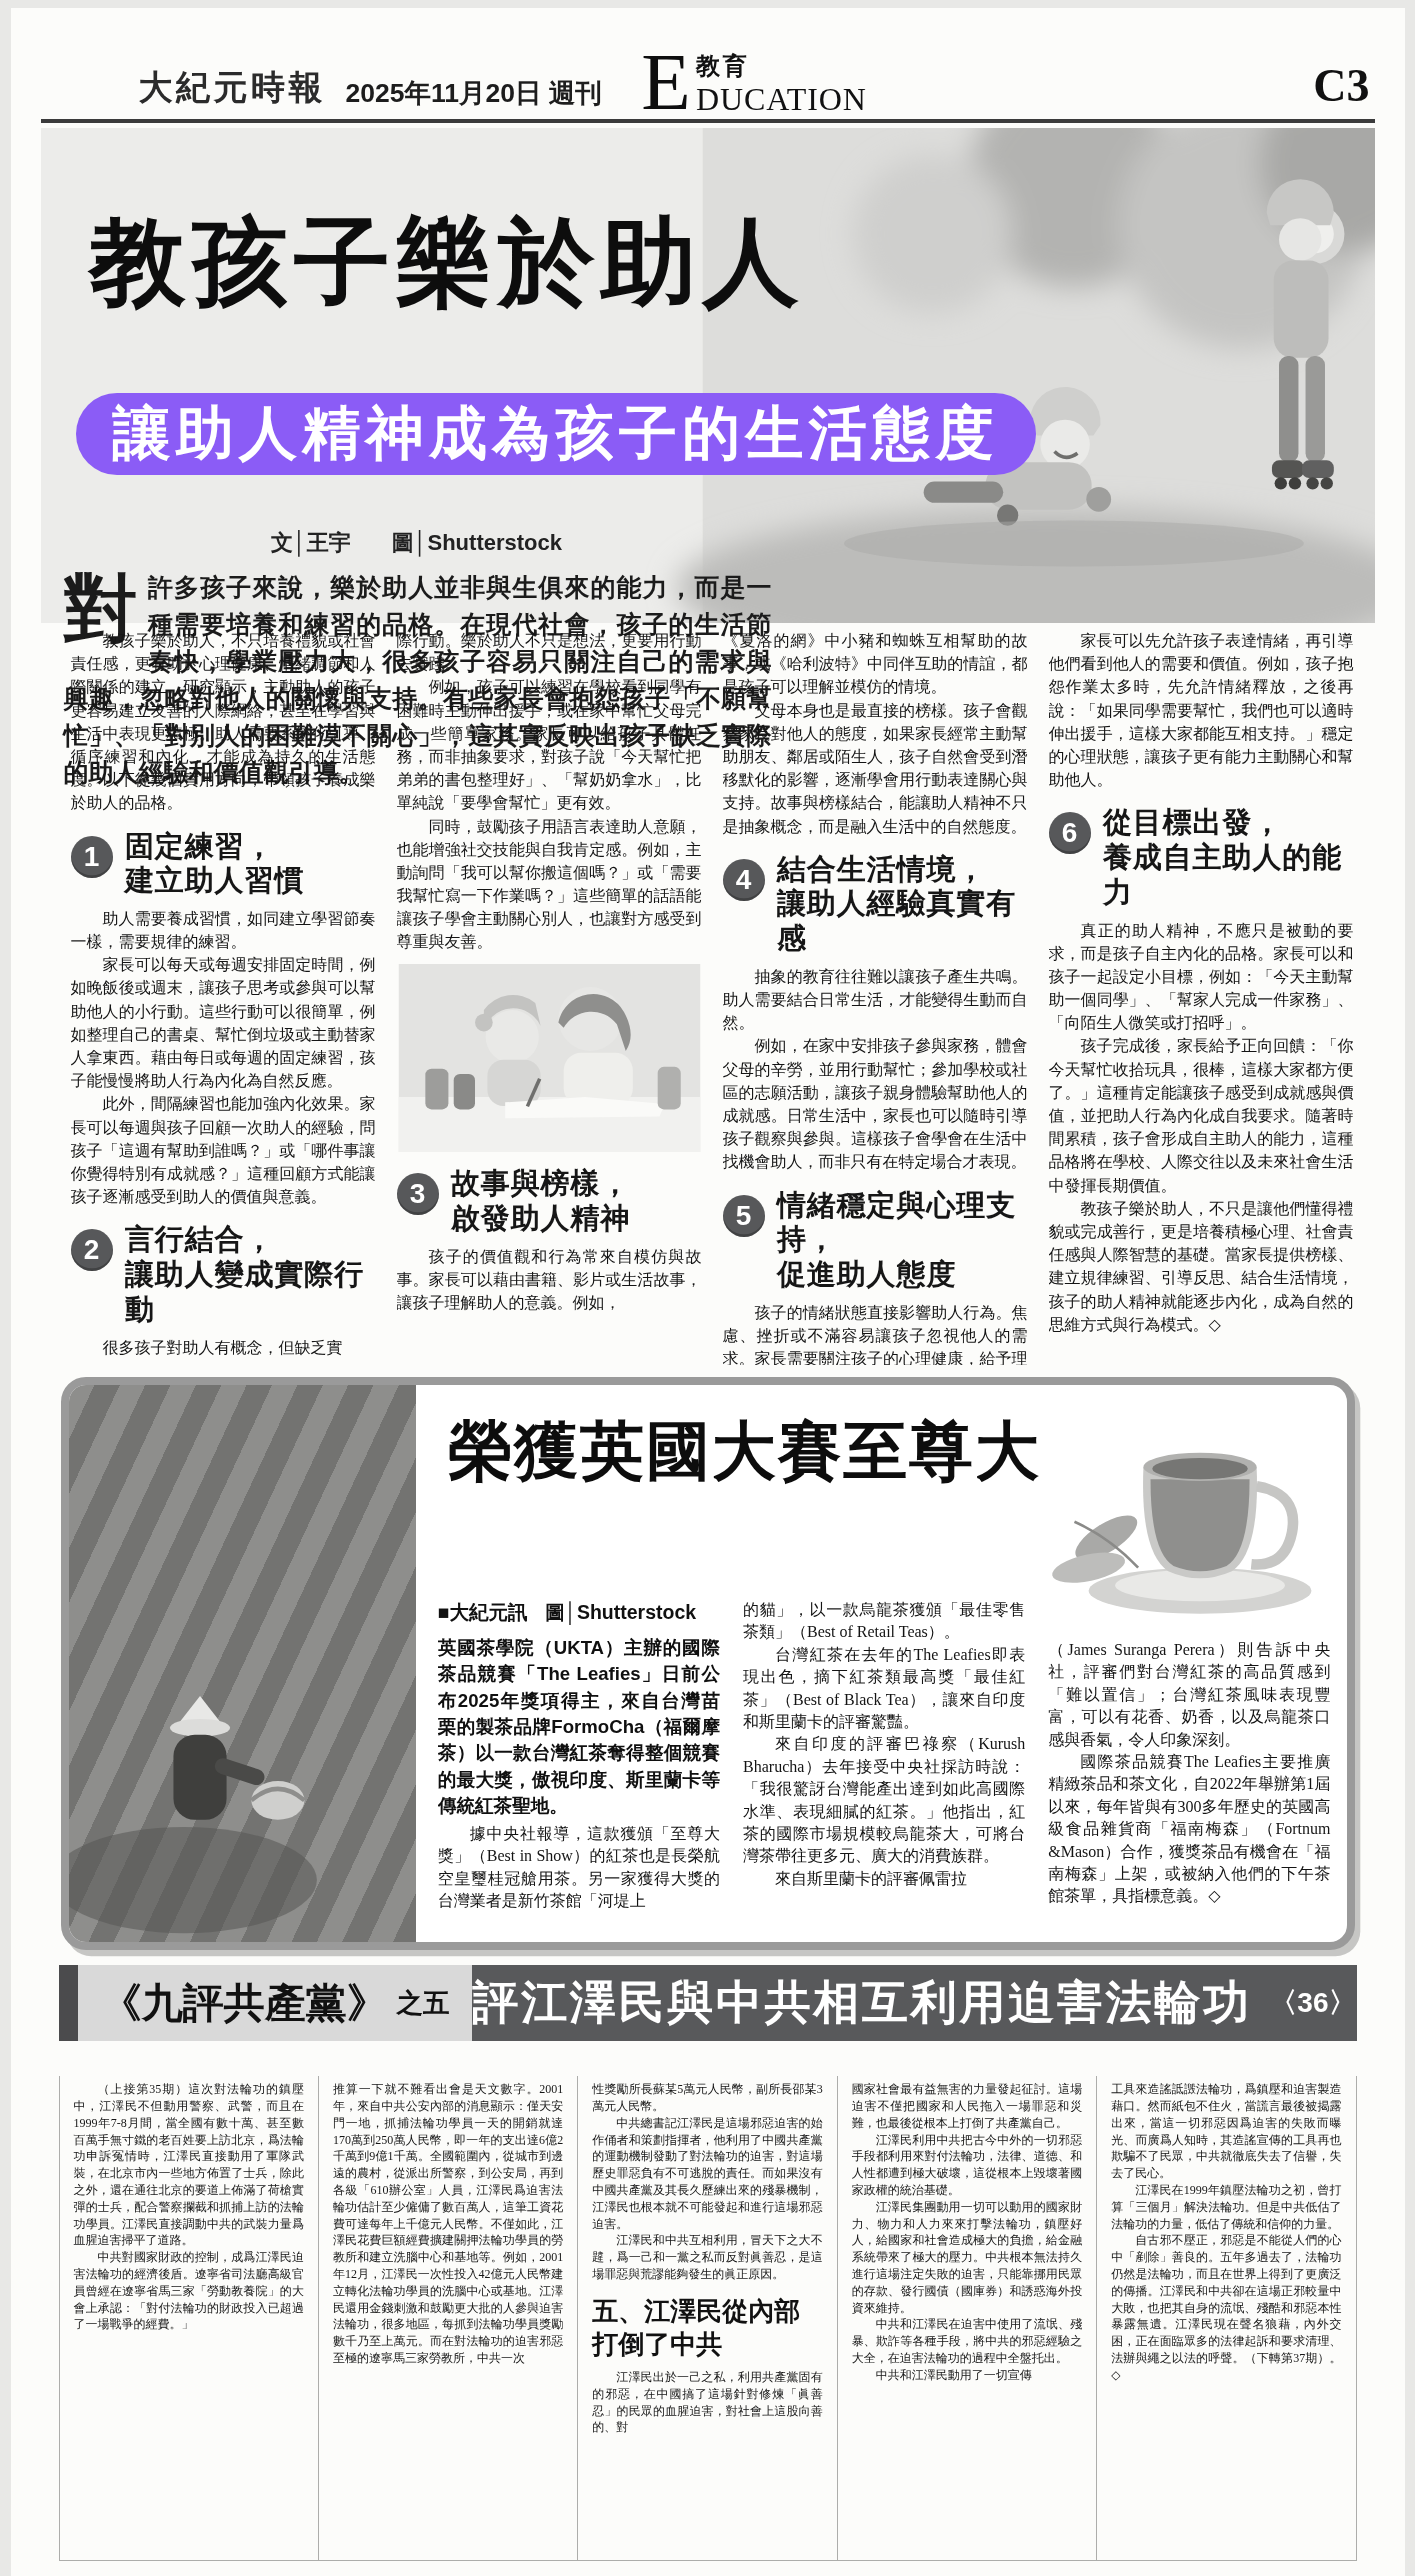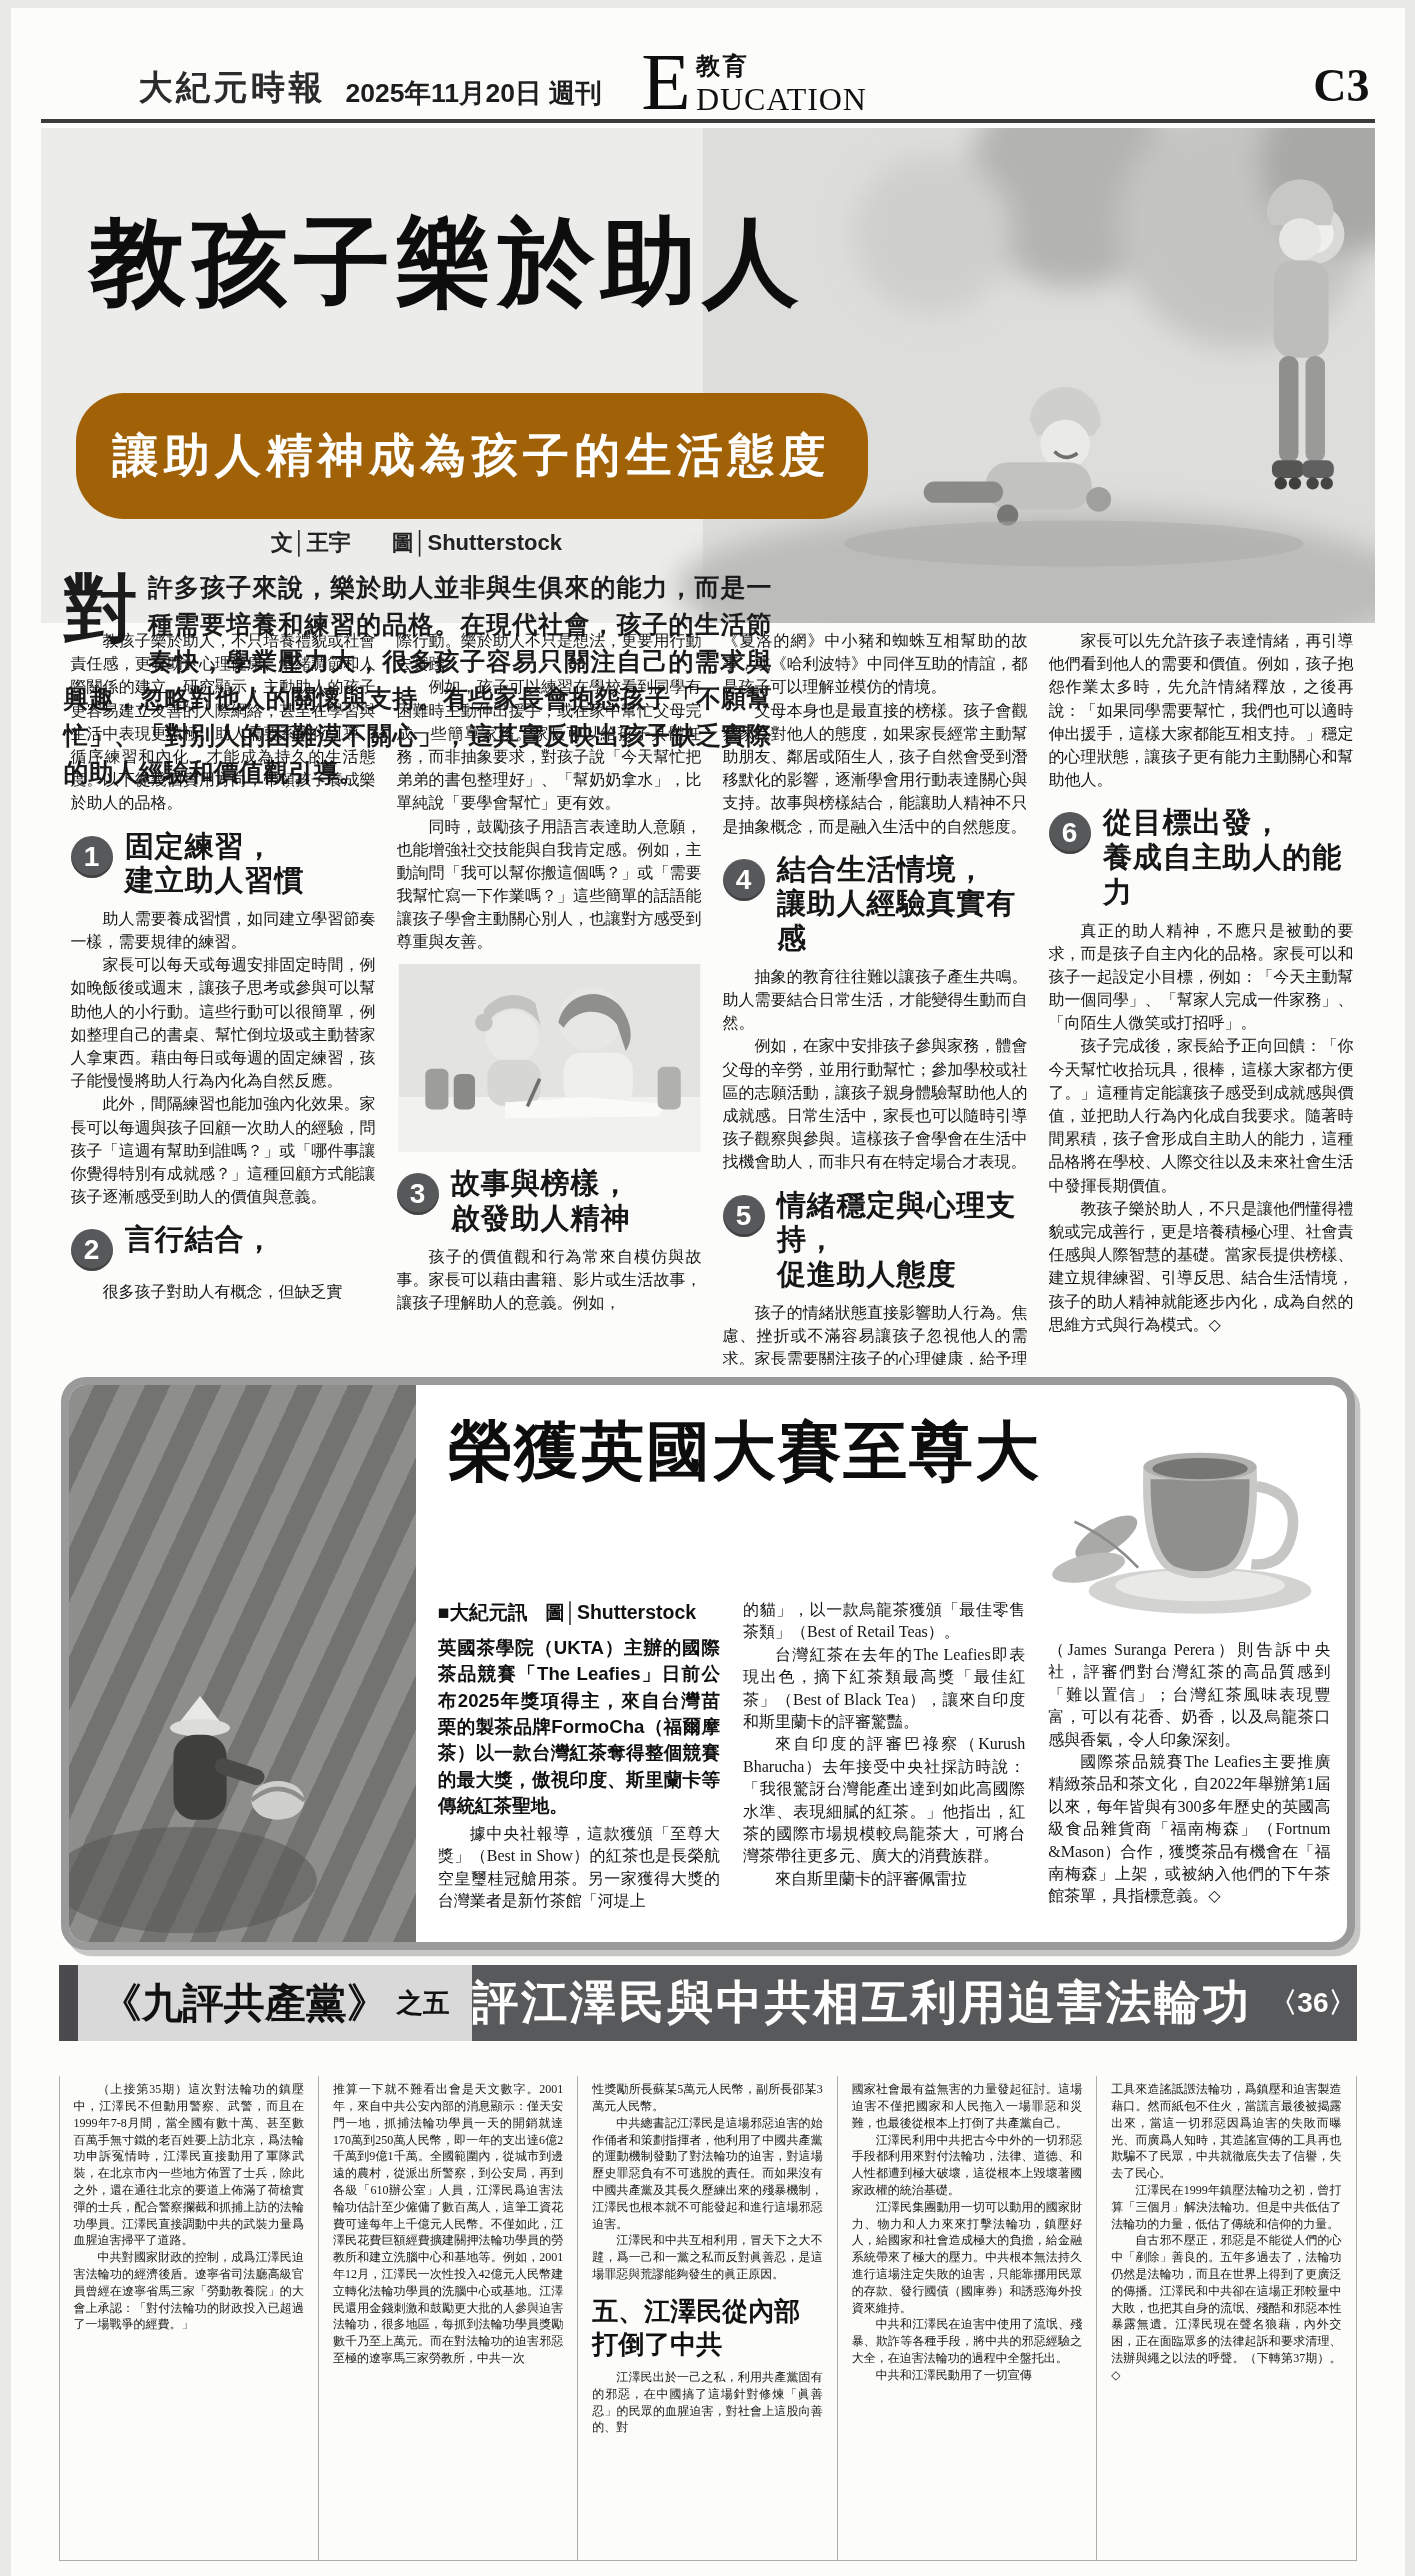--- a/index.html
+++ b/index.html
@@ -22,22 +22,22 @@
   .edu-cn { font-size: 24px; font-weight: 700; letter-spacing: 2.7px; margin-bottom: 3.5px;}
   .edu-rest { font-family: "Liberation Serif", serif; font-size: 32px; letter-spacing: 0.9px; line-height: 0.9;}
   .mast-right { flex: 1; text-align: right; font-family: "Liberation Serif", serif; font-size: 46px; font-weight: 600; padding-bottom: 1.8px; }
   #mast-rule { position: absolute; top: 111px; left: 30px; right: 30px; height: 3.5px; background: #3b3b3b; }
 
   
   #hero { position: absolute; top: 120px; left: 30px; right: 30px; height: 495px; overflow: visible; }
   #hero-photo { position: absolute; inset: 0; overflow: hidden; }
   #main-title { position: absolute; left: 49px; top: 71px; font-size: 96px; font-weight: 900;
     letter-spacing: 6.2px; color: #0d0d0d; white-space: nowrap; }
-  #main-subtitle { position: absolute; left: 35px; top: 265px; background: #a16207; color: #fff;
-    font-size: 46px; font-weight: 800; letter-spacing: 5.3px; padding: 32px 37px; border-radius: 48px; white-space: nowrap;}
+  #main-subtitle { position: absolute; left: 35px; top: 265px; background: #8b5cf6; color: #fff;
+    font-size: 58px; font-weight: 800; letter-spacing: 5.3px; padding: 2px 37px; border-radius: 48px; white-space: nowrap;}
   #main-byline { position: absolute; left: 26.5px; top: 400px; width: 699px; display: flex; justify-content: center; gap: 41px;
     font-size: 22px; font-weight: 700; color: #222; }
   #main-intro { position: absolute; left: 23px; top: 441px; width: 708px; font-size: 25px; font-weight: 700;
     line-height: 1.48; text-align: justify; color: #1b1b1b; }
   #intro-dropcap { float: left; font-size: 74px; font-weight: 900; line-height: 0.95; margin: 5.3px 10.6px 0 0; }
 
   
   #main-cols { position: absolute; top: 621px; left: 60px; right: 51px; height: 736px;
     display: flex; gap: 21px; }
   .mcol { flex: 1; height: 100%; overflow: hidden; }
@@ -178,20 +178,21 @@
       </div>
       <div>
           <p class="para">助人需要養成習慣，如同建立學習節奏一樣，需要規律的練習。</p>
           <p class="para">家長可以每天或每週安排固定時間，例如晚飯後或週末，讓孩子思考或參與可以幫助他人的小行動。這些行動可以很簡單，例如整理自己的書桌、幫忙倒垃圾或主動替家人拿東西。藉由每日或每週的固定練習，孩子能慢慢將助人行為內化為自然反應。</p>
           <p class="para">此外，間隔練習也能加強內化效果。家長可以每週與孩子回顧一次助人的經驗，問孩子「這週有幫助到誰嗎？」或「哪件事讓你覺得特別有成就感？」這種回顧方式能讓孩子逐漸感受到助人的價值與意義。</p>
         </div>
       <div class="sec-head">
         <span class="num-circle">2</span>
         <span class="sec-title">
           <span style="display:block">言行結合，</span>
+          <span style="display:block">讓助人變成實際行動</span>
         </span>
       </div>
       <div>
           <p class="para">很多孩子對助人有概念，但缺乏實</p>
         </div>
     </div>
 
     <div class="mcol">
       <div>
           <p class="para cont">際行動。樂於助人不只是想法，更要用行動去實踐。</p>

